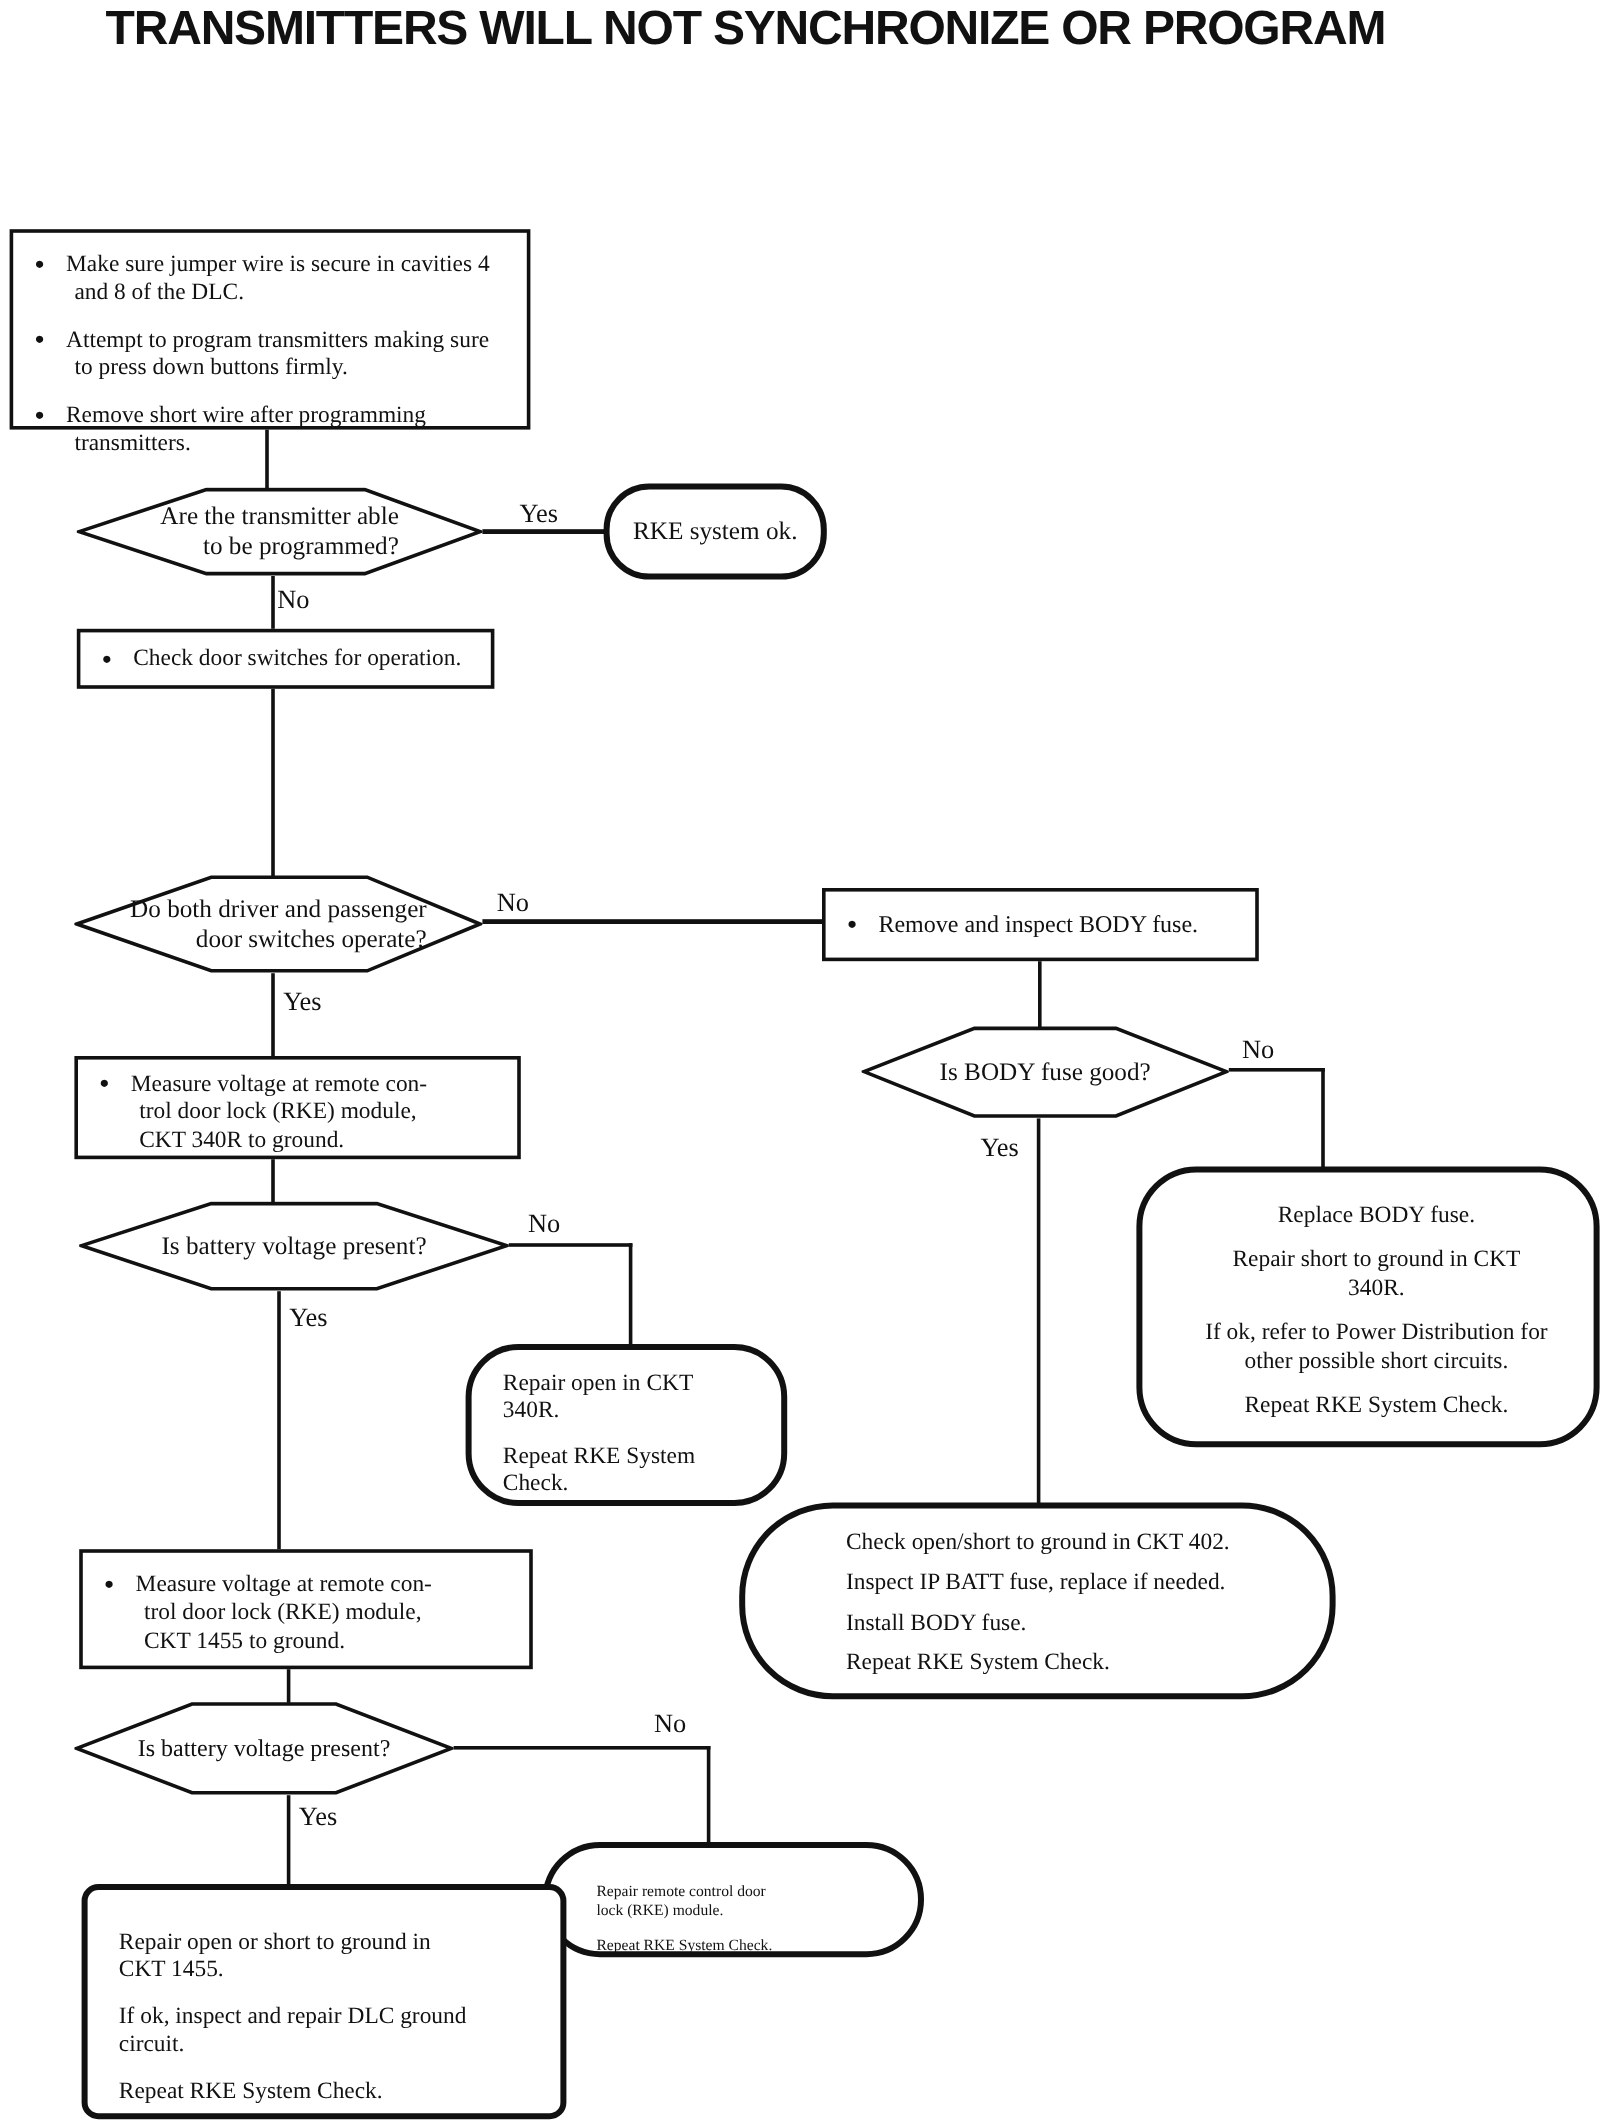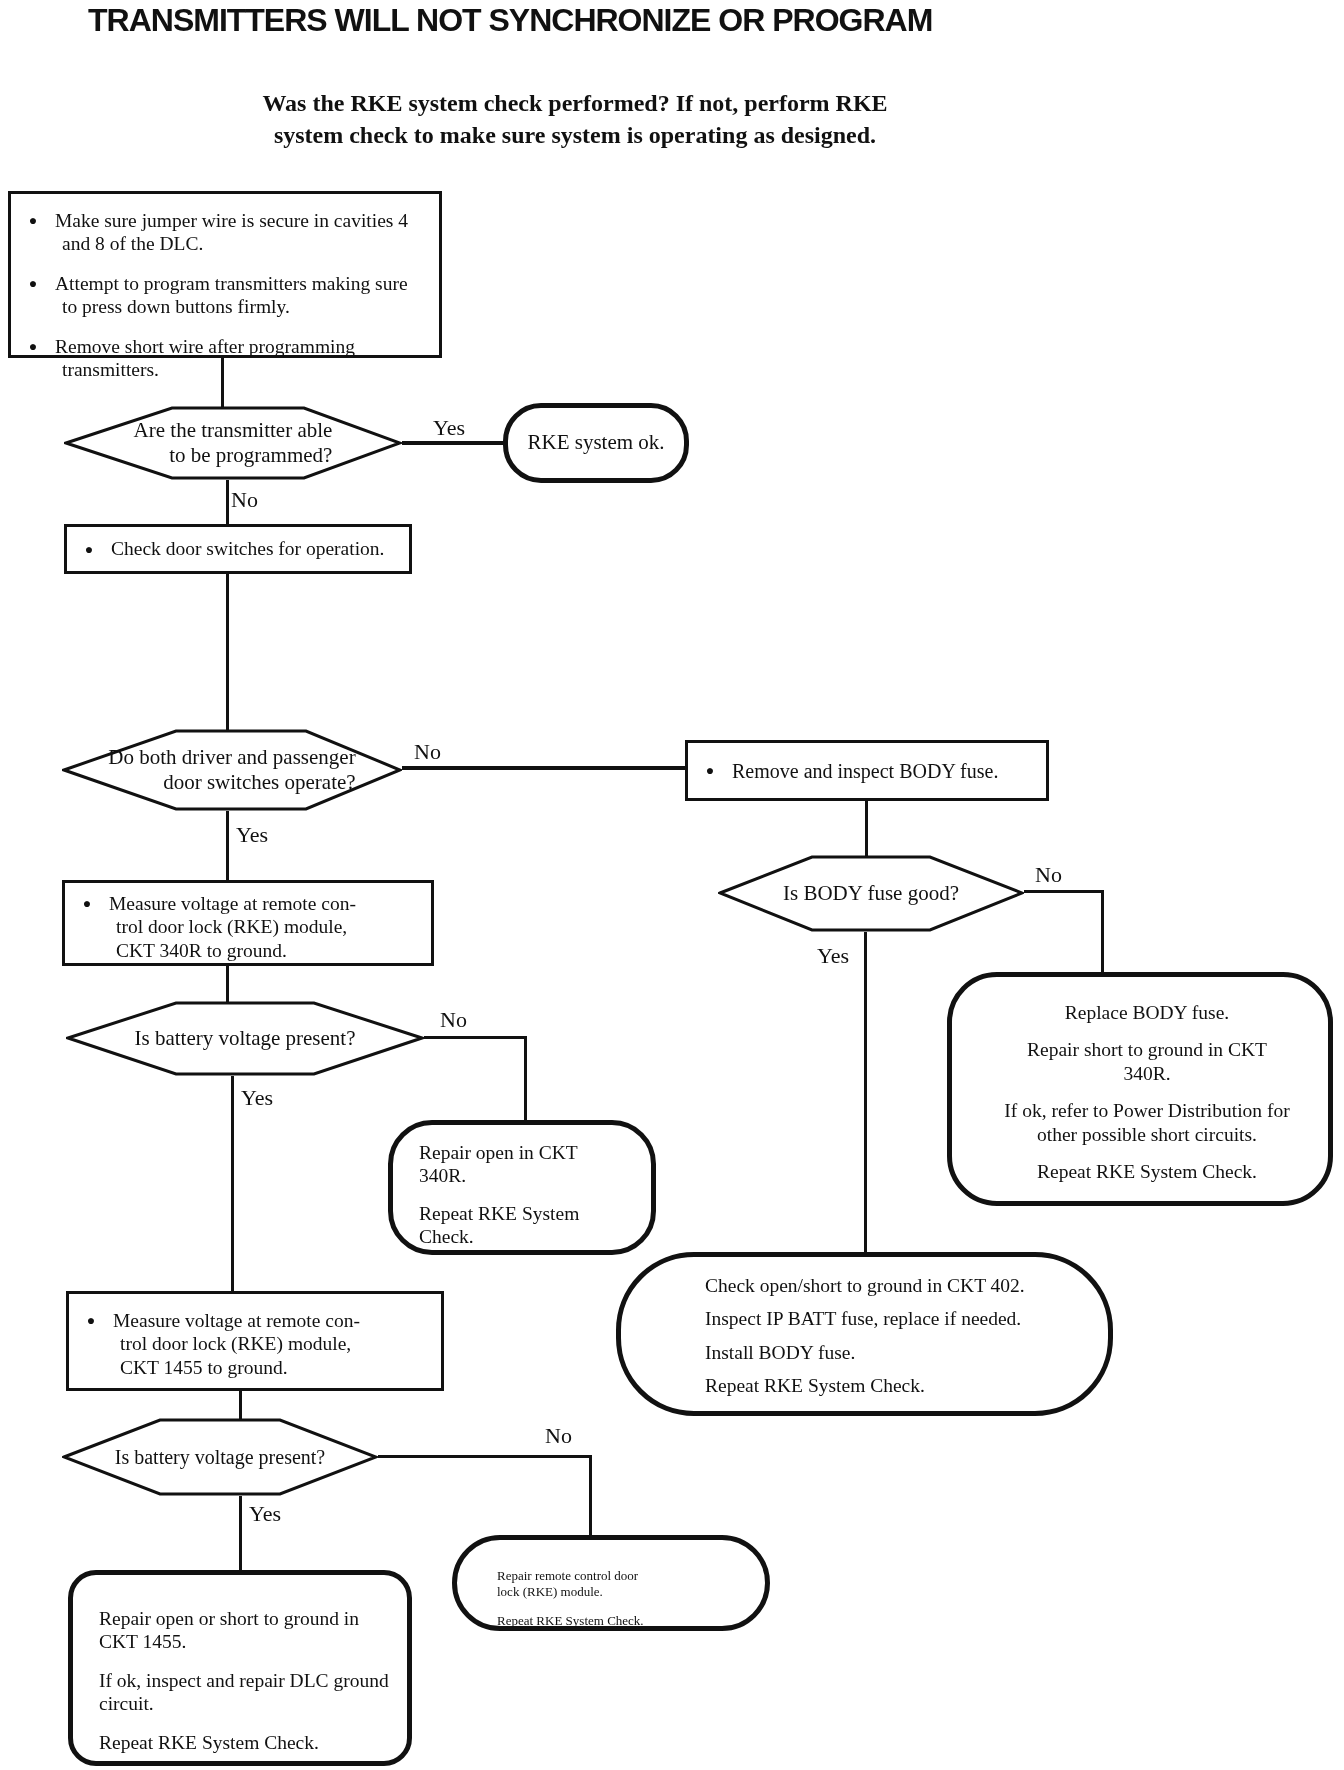--- a/index.html
+++ b/index.html
@@ -1,21 +1,21 @@
 <!DOCTYPE html>
 <html><head>
 <meta charset="utf-8">
 <style>
   html,body { margin:0; padding:0; background:#ffffff; }
   .page { position:relative; width:1344px; height:1770px; background:#ffffff;
           font-family:"Liberation Serif", serif; color:#111111; overflow:hidden; }
 
   .title { position:absolute; left:88px; top:2px;
            font-family:"Liberation Sans", sans-serif; font-weight:bold;
-           font-size:32px; letter-spacing:-1px; white-space:nowrap; }
+           font-size:40px; letter-spacing:-1px; white-space:nowrap; }
 
   .intro { position:absolute; left:240px; top:88px; width:670px; text-align:center;
            font-weight:bold; font-size:24px; line-height:1.33; }
 
   .box  { position:absolute; border:3px solid #111; background:#fff; box-sizing:border-box; }
   .term { position:absolute; border:5px solid #111; background:#fff; box-sizing:border-box; }
   .flexc { display:flex; align-items:center; }
 
   .hex { position:absolute;text-align:right; }
   .hex svg { position:absolute; left:0; top:0; }
@@ -34,24 +34,20 @@
 
   .vline, .hline { position:absolute; background:#111; }
   .lbl { position:absolute; font-size:22px; }
 </style>
 </head>
 <body>
 
 <div class="page">
 
   <div class="title">TRANSMITTERS WILL NOT SYNCHRONIZE OR PROGRAM</div>
-  <div class="intro">
-    <div class="iline">Was the RKE system check performed? If not, perform RKE</div>
-    <div class="iline">system check to make sure system is operating as designed.</div>
-  </div>
 
   <div class="box" style="left:8px; top:191px; width:434px; height:167px; padding-top:15px;">
     <div class="prow">
       <span class="bullet">●</span>
       <div class="ptext">
         <div class="line">Make sure jumper wire is secure in cavities 4</div>
         <div class="line ind">and 8 of the DLC.</div>
       </div>
     </div>
     <div class="prow">
@@ -246,21 +242,21 @@
       <div class="line">lock (RKE)  module.</div>
     </div>
     <div class="para">
       <div class="line">Repeat RKE System Check.</div>
     </div>
   </div>
 
   <div class="lbl" style="left:249px; top:1501px;">Yes</div>
   <div class="vline" style="left:239px; top:1496px; width:3px; height:76px;"></div>
 
-  <div class="term" style="left:68px; top:1570px; width:344px; height:196px; border-radius:28px; padding:32px 8px 0 26px; font-size:19.5px;">
+  <div class="term" style="left:68px; top:1570px; width:404px; height:196px; border-radius:14px; padding:32px 8px 0 26px; font-size:19.5px;">
     <div class="para" style="margin-top:0;">
       <div class="line">Repair open or short to ground in</div>
       <div class="line">CKT 1455.</div>
     </div>
     <div class="para" style="margin-top:15px;">
       <div class="line">If ok, inspect and repair DLC ground</div>
       <div class="line">circuit.</div>
     </div>
     <div class="para" style="margin-top:15px;">
       <div class="line">Repeat RKE System Check.</div>

